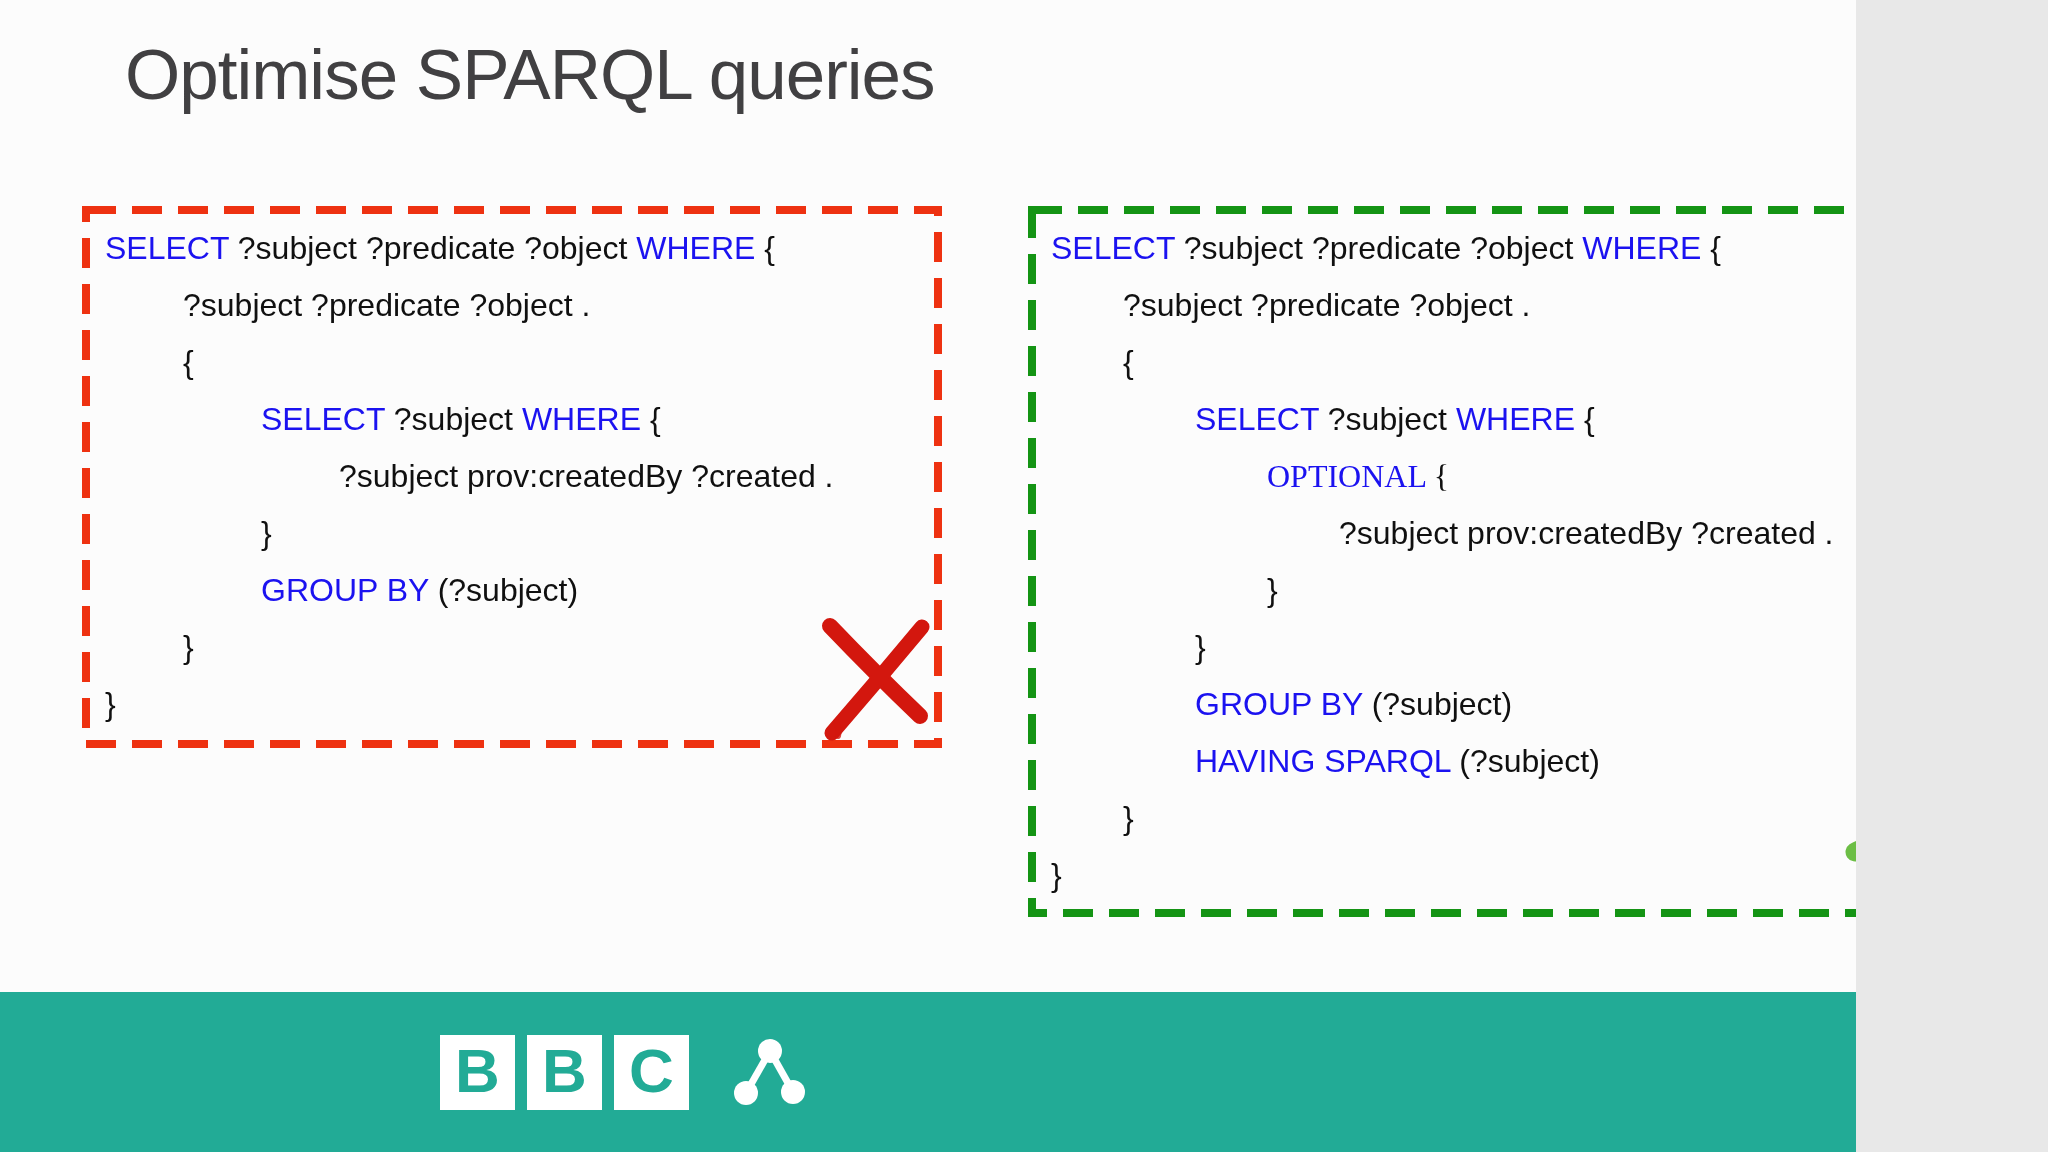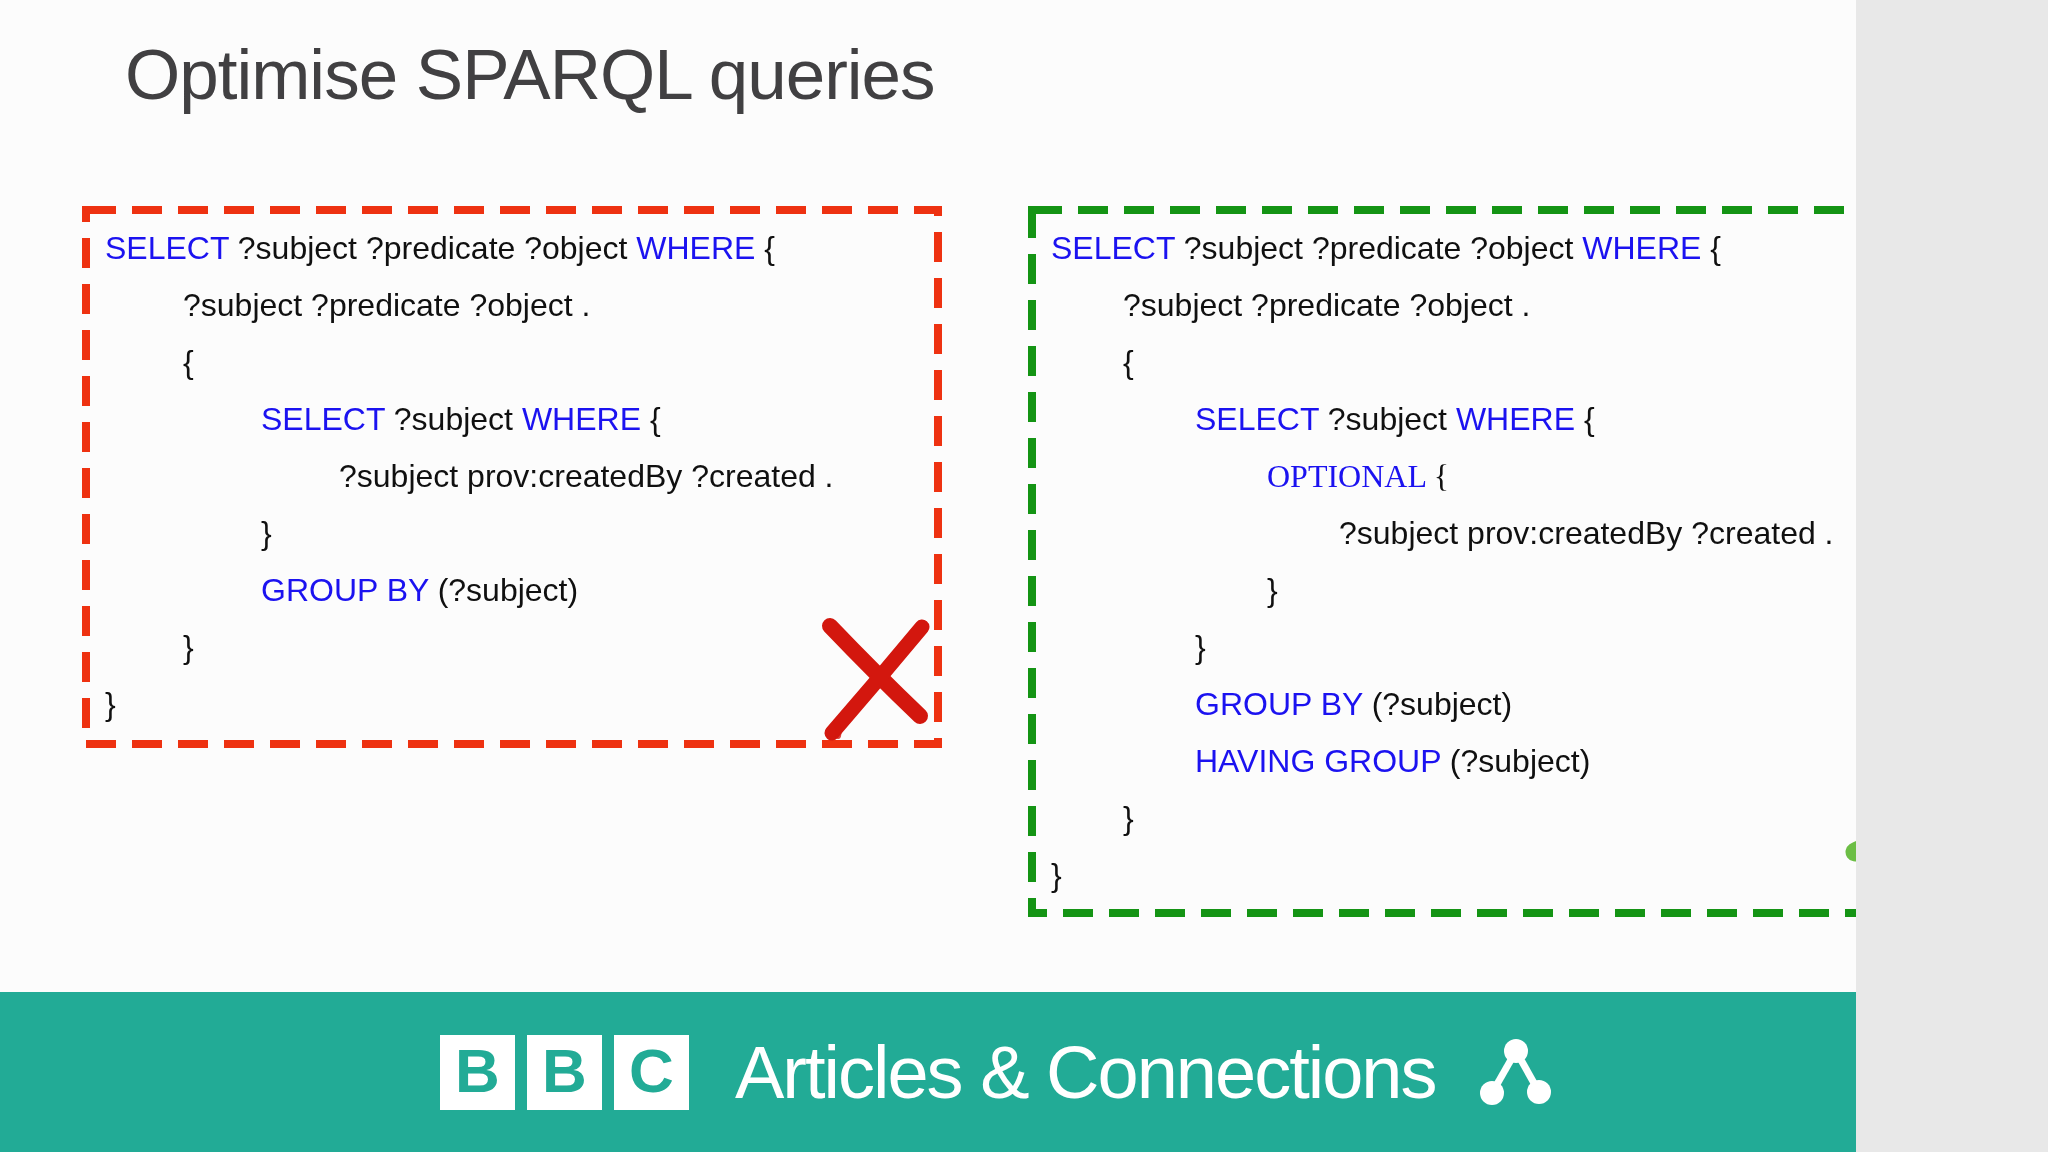--- a/index.html
+++ b/index.html
@@ -104,21 +104,21 @@
     </svg>
   <div class="code-line" style="padding-left: 0px;"><span class="kw">SELECT</span><span class="plain"> ?subject ?predicate ?object </span><span class="kw">WHERE</span><span class="plain"> {</span></div>
       <div class="code-line" style="padding-left: 72px;"><span class="plain">?subject ?predicate ?object .</span></div>
       <div class="code-line" style="padding-left: 72px;"><span class="plain">{</span></div>
       <div class="code-line" style="padding-left: 144px;"><span class="kw">SELECT</span><span class="plain"> ?subject </span><span class="kw">WHERE</span><span class="plain"> {</span></div>
       <div class="code-line" style="padding-left: 216px; font-family: Liberation Serif, serif;"><span class="kw">OPTIONAL</span><span class="plain"> {</span></div>
       <div class="code-line" style="padding-left: 288px;"><span class="plain">?subject prov:createdBy ?created .</span></div>
       <div class="code-line" style="padding-left: 216px;"><span class="plain">}</span></div>
       <div class="code-line" style="padding-left: 144px;"><span class="plain">}</span></div>
       <div class="code-line" style="padding-left: 144px;"><span class="kw">GROUP BY</span><span class="plain"> (?subject)</span></div>
-      <div class="code-line" style="padding-left: 144px;"><span class="kw">HAVING GROUP</span><span class="plain"> (?subject)</span></div>
+      <div class="code-line" style="padding-left: 144px;"><span class="kw">HAVING SPARQL</span><span class="plain"> (?subject)</span></div>
       <div class="code-line" style="padding-left: 72px;"><span class="plain">}</span></div>
       <div class="code-line" style="padding-left: 0px;"><span class="plain">}</span></div>
     </div>
 
   <svg class="verdict verdict-x" width="122" height="130" viewBox="0 0 122 130">
     <path d="M 14 14 Q 60 62 104 104" fill="none" stroke="#d3170e" stroke-width="16" stroke-linecap="round"></path>
     <path d="M 106 15 Q 62 68 16 121" fill="none" stroke="#d3170e" stroke-width="15" stroke-linecap="round"></path>
     <path d="M 20 110 Q 24 118 22 124" fill="none" stroke="#d3170e" stroke-width="6" stroke-linecap="round" opacity="0.8"></path>
   </svg>
 
@@ -126,21 +126,20 @@
     <path d="M 12 66 Q 32 52 48 112 Q 80 42 129 13" fill="none" stroke="#6cbe45" stroke-width="19" stroke-linecap="round" stroke-linejoin="round"></path>
   </svg>
 
   <div class="footer-banner">
     <div class="footer-row">
       <div class="bbc-logo">
         <div class="bbc-block">B</div>
         <div class="bbc-block">B</div>
         <div class="bbc-block">C</div>
       </div>
-      <div class="brand-text">Articles &amp; Connections</div>
       <svg class="graph-icon" width="78" height="74" viewBox="0 0 78 74">
         <line x1="39" y1="16" x2="15" y2="58" stroke="#ffffff" stroke-width="7"></line>
         <line x1="39" y1="16" x2="62" y2="57" stroke="#ffffff" stroke-width="7"></line>
         <circle cx="39" cy="16" r="12" fill="#ffffff"></circle>
         <circle cx="15" cy="58" r="12" fill="#ffffff"></circle>
         <circle cx="62" cy="57" r="12" fill="#ffffff"></circle>
       </svg>
     </div>
   </div>
 

